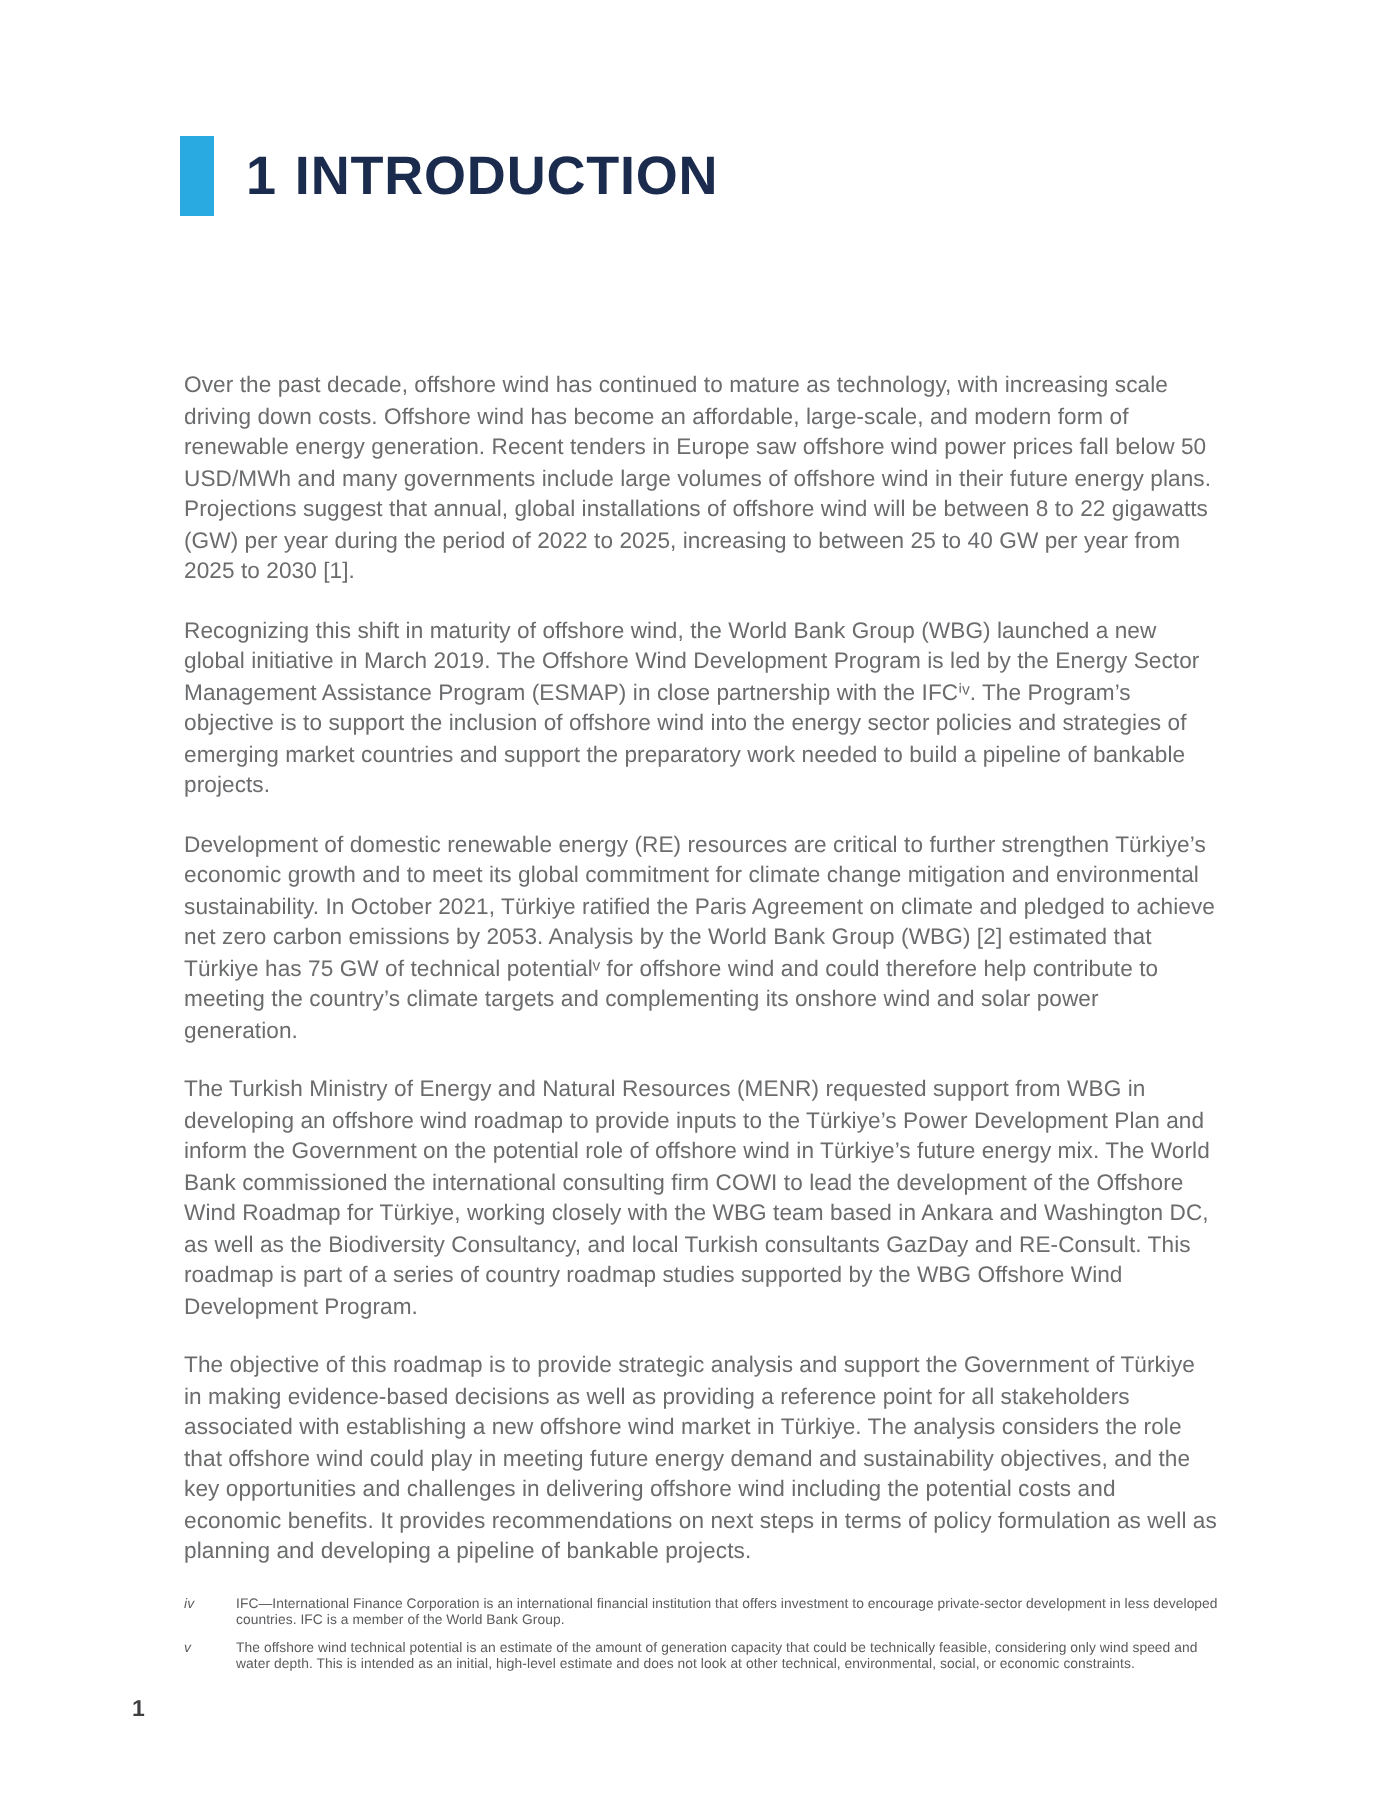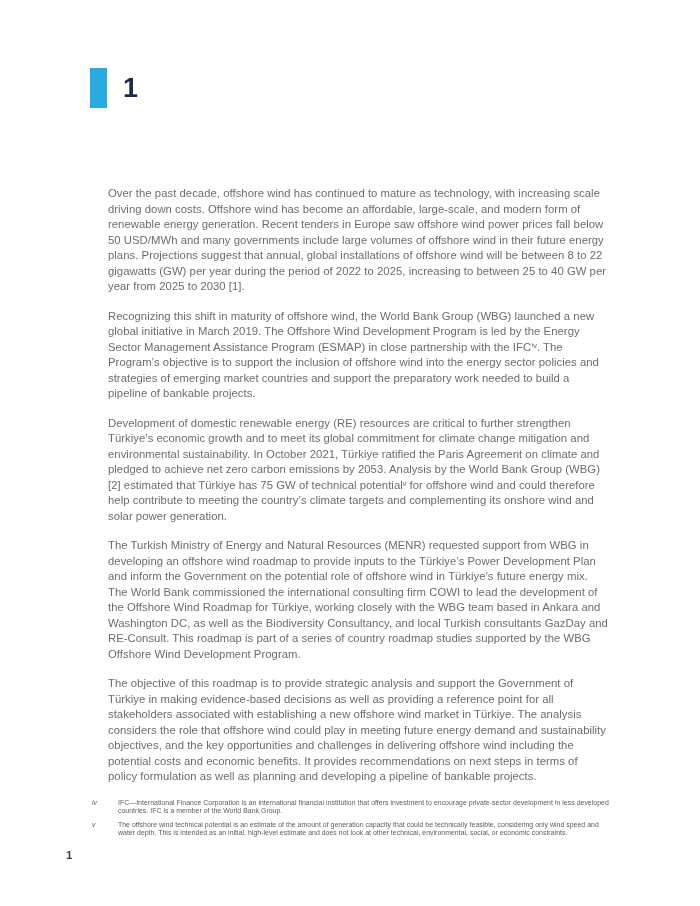--- a/index.html
+++ b/index.html
@@ -42,21 +42,21 @@
   .body-text {
     position: absolute;
     top: 186px;
     left: 92px;
     width: 517px;
     font-size: 11.3px;
     line-height: 15.5px;
     letter-spacing: 0.04px;
   }
   .body-text p {
-    margin: 0 0 14px 16px;
+    margin: 0 0 14px 0;
   }
   .footnotes {
     margin-top: 13px;
   }
   .footnote {
     display: flex;
     font-size: 6.9px;
     line-height: 8.2px;
     margin-bottom: 6px;
   }
@@ -78,20 +78,21 @@
 </style>
 </head>
 <body>
 
 <div class="page">
 
   <div class="heading-block">
     <div class="accent-bar" style="background-color: rgb(41, 171, 226);"></div>
     <div class="heading-text" style="color: rgb(27, 43, 78);">
       <span class="heading-number">1</span>
+      <span>INTRODUCTION</span>
     </div>
   </div>
 
   <div class="body-text" style="color: rgb(107, 108, 110);">
     <p>Over the past decade, offshore wind has continued to mature as technology, with increasing scale driving down costs. Offshore wind has become an affordable, large-scale, and modern form of renewable energy generation. Recent tenders in Europe saw offshore wind power prices fall below 50 USD/MWh and many governments include large volumes of offshore wind in their future energy plans. Projections suggest that annual, global installations of offshore wind will be between 8 to 22 gigawatts (GW) per year during the period of 2022 to 2025, increasing to between 25 to 40 GW per year from 2025 to 2030 [1].</p>
     <p>Recognizing this shift in maturity of offshore wind, the World Bank Group (WBG) launched a new global initiative in March 2019. The Offshore Wind Development Program is led by the Energy Sector Management Assistance Program (ESMAP) in close partnership with the IFCⁱᵛ. The Program’s objective is to support the inclusion of offshore wind into the energy sector policies and strategies of emerging market countries and support the preparatory work needed to build a pipeline of bankable projects.</p>
     <p>Development of domestic renewable energy (RE) resources are critical to further strengthen Türkiye’s economic growth and to meet its global commitment for climate change mitigation and environmental sustainability. In October 2021, Türkiye ratified the Paris Agreement on climate and pledged to achieve net zero carbon emissions by 2053. Analysis by the World Bank Group (WBG) [2] estimated that Türkiye has 75 GW of technical potentialᵛ for offshore wind and could therefore help contribute to meeting the country’s climate targets and complementing its onshore wind and solar power generation.</p>
     <p>The Turkish Ministry of Energy and Natural Resources (MENR) requested support from WBG in developing an offshore wind roadmap to provide inputs to the Türkiye’s Power Development Plan and inform the Government on the potential role of offshore wind in Türkiye’s future energy mix. The World Bank commissioned the international consulting firm COWI to lead the development of the Offshore Wind Roadmap for Türkiye, working closely with the WBG team based in Ankara and Washington DC, as well as the Biodiversity Consultancy, and local Turkish consultants GazDay and RE-Consult. This roadmap is part of a series of country roadmap studies supported by the WBG Offshore Wind Development Program.</p>
     <p>The objective of this roadmap is to provide strategic analysis and support the Government of Türkiye in making evidence-based decisions as well as providing a reference point for all stakeholders associated with establishing a new offshore wind market in Türkiye. The analysis considers the role that offshore wind could play in meeting future energy demand and sustainability objectives, and the key opportunities and challenges in delivering offshore wind including the potential costs and economic benefits. It provides recommendations on next steps in terms of policy formulation as well as planning and developing a pipeline of bankable projects.</p>
 

